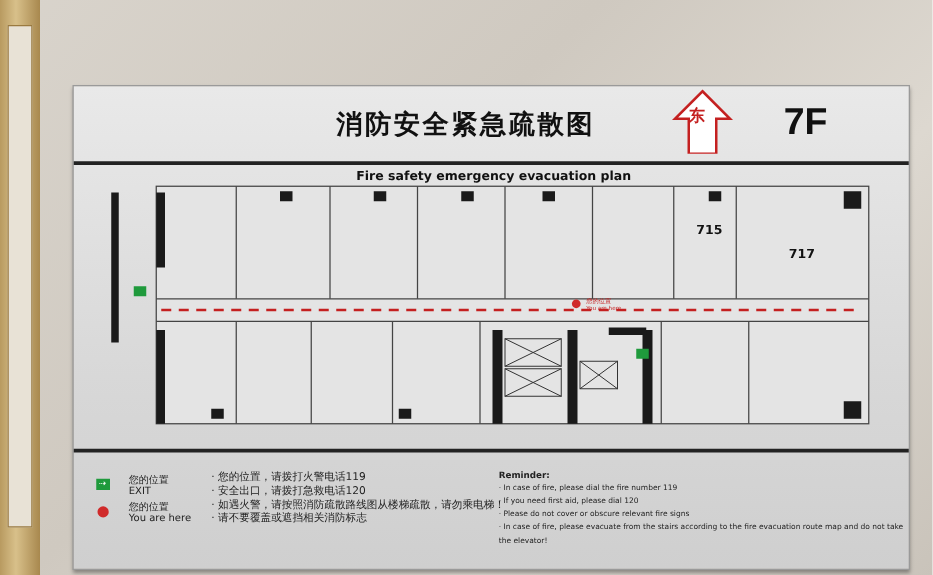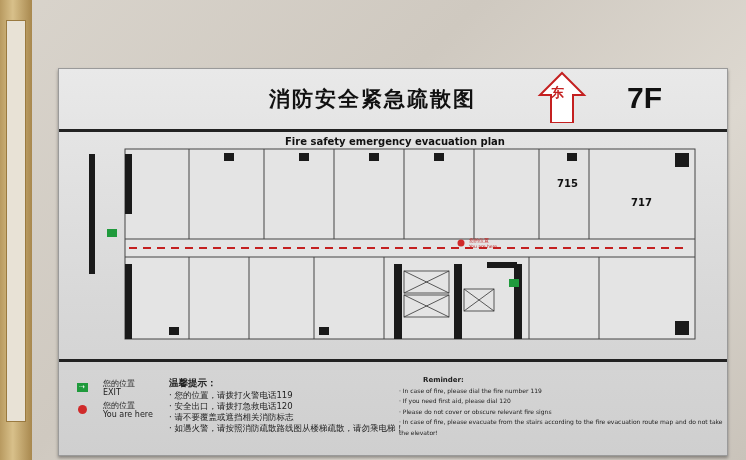--- a/index.html
+++ b/index.html
@@ -23,21 +23,21 @@
   .lg-row{display:flex;align-items:flex-start;margin-bottom:4px;}
   .lg-ico{width:22px;height:16px;display:flex;align-items:center;justify-content:center;margin-right:10px;}
   .exit-ico{width:11px;height:9px;background:#1f9a3c;color:#fff;font-size:7px;line-height:9px;text-align:center;}
   .route-ico{width:16px;height:2px;background:#c42020;position:relative;}
   .route-ico:after{content:"";position:absolute;right:-3px;top:-3px;border-left:5px solid #c42020;border-top:4px solid transparent;border-bottom:4px solid transparent;}
   .here-ico{width:9px;height:9px;border-radius:50%;background:#d02a2a;}
   .lg-text{line-height:9px;}
   .tips-zh{position:absolute;left:110px;top:308px;font-size:8.5px;color:#222;line-height:11px;}
   .tips-zh .hd{font-weight:bold;font-size:9.5px;margin-bottom:2px;}
   .tips-en{position:absolute;left:340px;top:306px;font-size:6px;color:#222;line-height:10.5px;}
-  .tips-en .hd{font-weight:bold;font-size:7px;margin-left:24px;}
+  .tips-en .hd{font-weight:bold;font-size:7px;}
 </style>
 </head>
 <body>
 
 <div class="wall-frame">
     <div class="frame-inner"></div>
   </div>
 
 <div class="sign">
   <div class="title-zh">消防安全紧急疏散图</div>
@@ -132,25 +132,24 @@
           <div class="here-ico"></div>
         </div>
       <div class="lg-text">
           <div>您的位置</div>
           <div>You are here</div>
         </div>
     </div>
   </div>
 
   <div class="tips-zh">
-    <div class="hd">温馨提示：</div>
     <div>· 您的位置，请拨打火警电话119</div>
     <div>· 安全出口，请拨打急救电话120</div>
+    <div>· 如遇火警，请按照消防疏散路线图从楼梯疏散，请勿乘电梯！</div>
     <div>· 请不要覆盖或遮挡相关消防标志</div>
-    <div>· 如遇火警，请按照消防疏散路线图从楼梯疏散，请勿乘电梯！</div>
   </div>
 
   <div class="tips-en">
     <div class="hd">Reminder:</div>
     <div>· In case of fire, please dial the fire number 119</div>
     <div>· If you need first aid, please dial 120</div>
     <div>· Please do not cover or obscure relevant fire signs</div>
     <div>· In case of fire, please evacuate from the stairs according to the fire evacuation route map and do not take the elevator!</div>
   </div>
 </div>

